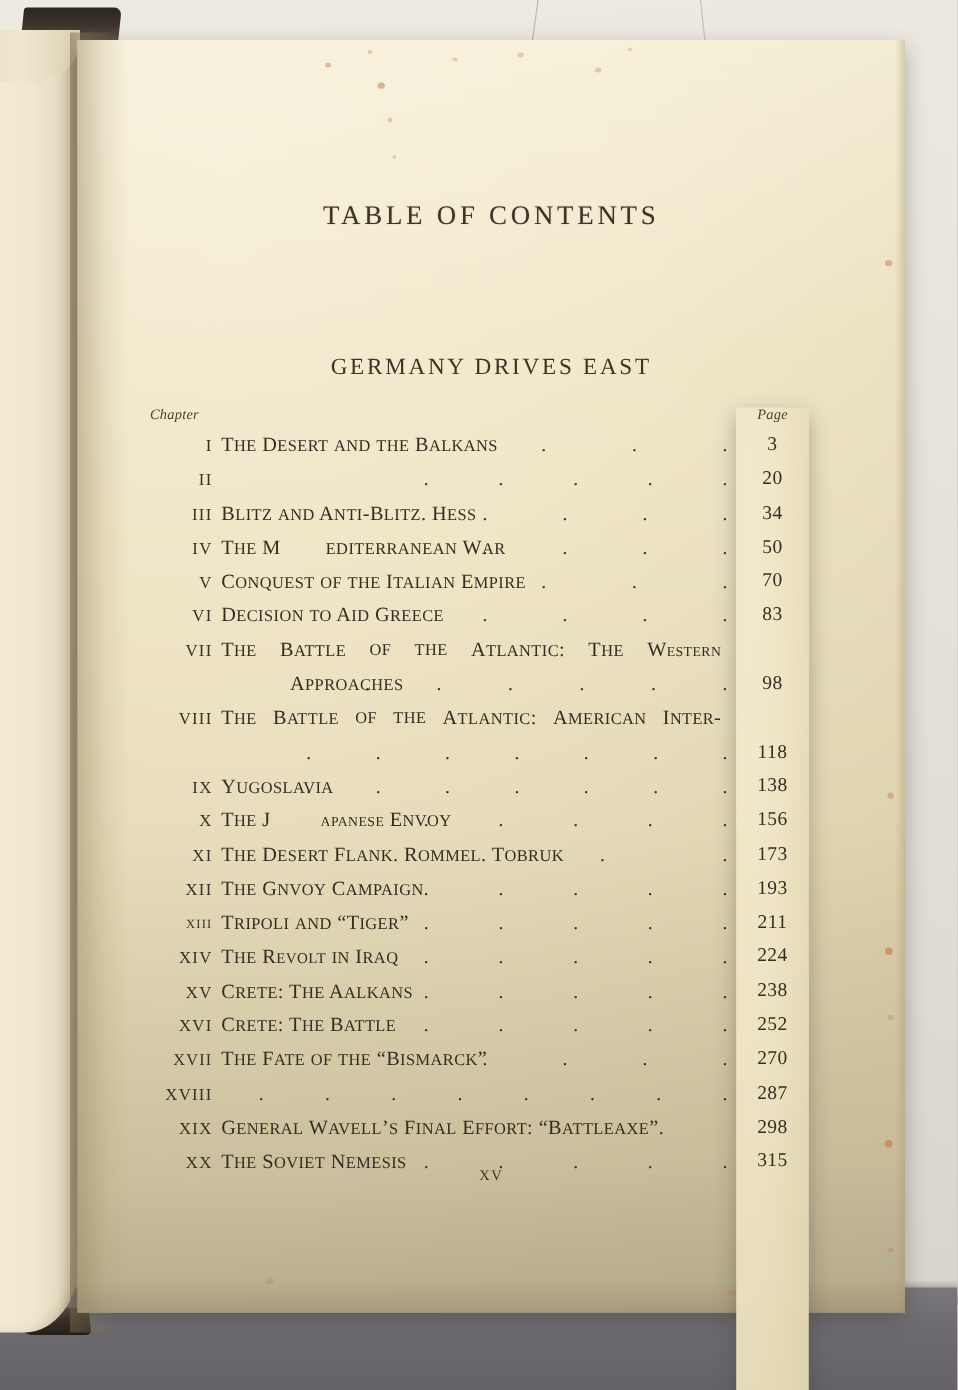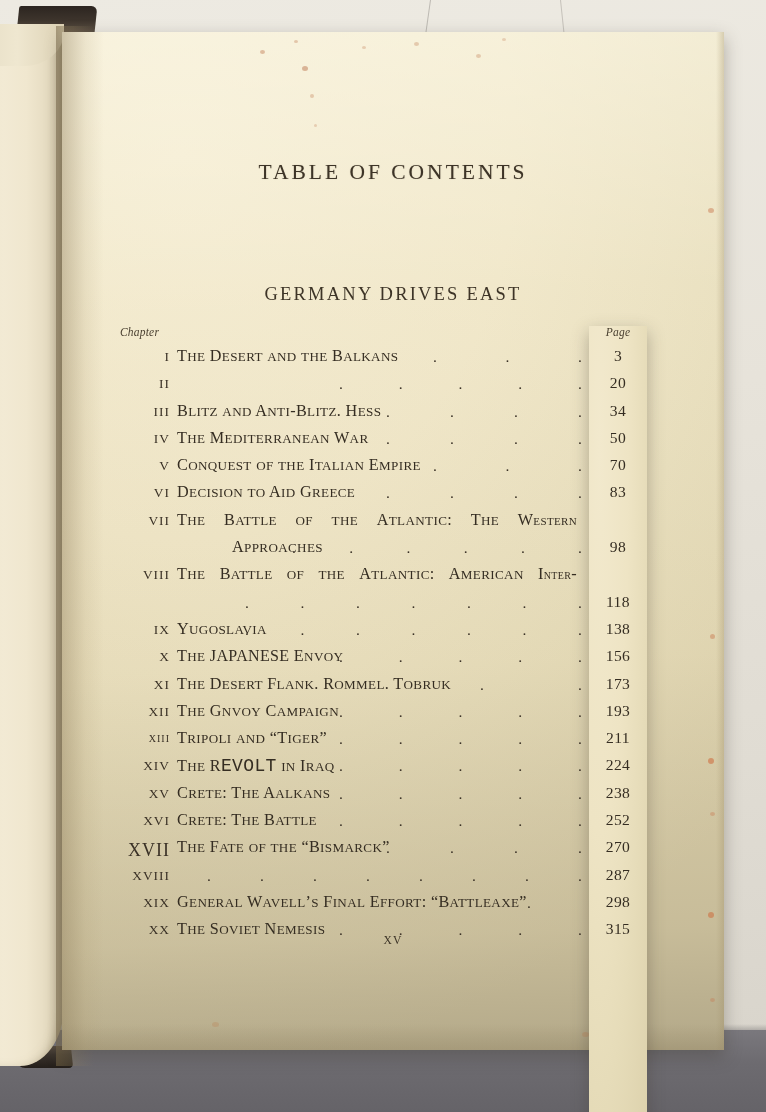--- a/index.html
+++ b/index.html
@@ -230,21 +230,21 @@
           <div class="leader" style="left: 324px; width: 196px;">
             <span>.</span>
             <span>.</span>
             <span>.</span>
             <span>.</span>
           </div>
           <div class="pg">34</div>
         </div>
         <div class="row">
           <div class="num"><span style="font-size: 13.4px;">IV</span></div>
-          <div class="title"><span style="font-size: 16.2px;">T</span><span style="font-size: 13.1px;">HE</span><span style="font-size: 16.2px;"> M</span><span style="font-size: 13.1px;">EDITERRANEAN</span><span style="font-size: 16.2px;"> W</span><span style="font-size: 13.1px;">AR</span></div>
+          <div class="title"><span style="font-size: 16.2px;">T</span><span style="font-size: 13.1px;">HE</span><span style="font-size: 16.2px;"> M</span><span style="font-size: 13.1px; margin-left: 36px;">EDITERRANEAN</span><span style="font-size: 16.2px;"> W</span><span style="font-size: 13.1px;">AR</span></div>
           <div class="leader" style="left: 324px; width: 196px;">
             <span>.</span>
             <span>.</span>
             <span>.</span>
             <span>.</span>
           </div>
           <div class="pg">50</div>
         </div>
         <div class="row">
           <div class="num"><span style="font-size: 13.4px;">V</span></div>
@@ -293,21 +293,21 @@
         </div>
         <div class="row">
           <div class="num"><span style="font-size: 13.4px;">VIII</span></div>
           <div class="title justify" style="width: 400px;">
             <span><span style="font-size: 16.2px;">T</span><span style="font-size: 13.1px;">HE</span></span>
             <span><span style="font-size: 16.2px;">B</span><span style="font-size: 13.1px;">ATTLE</span></span>
             <span><span style="font-size: 13.1px;">OF</span></span>
             <span><span style="font-size: 13.1px;">THE</span></span>
             <span><span style="font-size: 16.2px;">A</span><span style="font-size: 13.1px;">TLANTIC</span><span style="font-size: 16.2px;">:</span></span>
             <span><span style="font-size: 16.2px;">A</span><span style="font-size: 13.1px;">MERICAN</span></span>
-            <span><span style="font-size: 16.2px;">I</span><span style="font-size: 10px; margin-top: 24px;">NTER</span><span style="font-size: 16.2px;">-</span></span>
+            <span><span style="font-size: 16.2px;">I</span><span style="font-size: 13px; margin-top: 24px;">NTER</span><span style="font-size: 16.2px;">-</span></span>
           </div>
         </div>
         <div class="row">
           <div class="leader" style="left: 183px; width: 337px;">
             <span>.</span>
             <span>.</span>
             <span>.</span>
             <span>.</span>
             <span>.</span>
             <span>.</span>
@@ -324,21 +324,21 @@
             <span>.</span>
             <span>.</span>
             <span>.</span>
             <span>.</span>
             <span>.</span>
           </div>
           <div class="pg">138</div>
         </div>
         <div class="row">
           <div class="num"><span style="font-size: 13.4px;">X</span></div>
-          <div class="title"><span style="font-size: 16.2px;">T</span><span style="font-size: 13.1px;">HE</span><span style="font-size: 16.2px;"> J</span><span style="font-size: 16px;">APANESE</span><span style="font-size: 16.2px;"> E</span><span style="font-size: 13.1px;">NVOY</span></div>
+          <div class="title"><span style="font-size: 16.2px;">T</span><span style="font-size: 13.1px;">HE</span><span style="font-size: 16.2px;"> J</span><span style="font-size: 11px; padding-left: 40px;">APANESE</span><span style="font-size: 16.2px;"> E</span><span style="font-size: 13.1px;">NVOY</span></div>
           <div class="leader" style="left: 277px; width: 243px;">
             <span>.</span>
             <span>.</span>
             <span>.</span>
             <span>.</span>
             <span>.</span>
           </div>
           <div class="pg">156</div>
         </div>
         <div class="row">
@@ -369,21 +369,21 @@
             <span>.</span>
             <span>.</span>
             <span>.</span>
             <span>.</span>
             <span>.</span>
           </div>
           <div class="pg">211</div>
         </div>
         <div class="row">
           <div class="num"><span style="font-size: 13.4px;">XIV</span></div>
-          <div class="title"><span style="font-size: 16.2px;">T</span><span style="font-size: 13.1px;">HE</span><span style="font-size: 16.2px;"> R</span><span style="font-size: 18px; font-family: Liberation Mono, monospace;">EVOLT</span><span style="font-size: 16.2px;"> </span><span style="font-size: 13.1px;">IN</span><span style="font-size: 16.2px;"> I</span><span style="font-size: 13.1px;">RAQ</span></div>
+          <div class="title"><span style="font-size: 16.2px;">T</span><span style="font-size: 13.1px;">HE</span><span style="font-size: 16.2px;"> R</span><span style="font-size: 12px;">EVOLT</span><span style="font-size: 16.2px;"> </span><span style="font-size: 13.1px;">IN</span><span style="font-size: 16.2px;"> I</span><span style="font-size: 13.1px;">RAQ</span></div>
           <div class="leader" style="left: 277px; width: 243px;">
             <span>.</span>
             <span>.</span>
             <span>.</span>
             <span>.</span>
             <span>.</span>
           </div>
           <div class="pg">224</div>
         </div>
         <div class="row">
@@ -404,21 +404,21 @@
           <div class="leader" style="left: 277px; width: 243px;">
             <span>.</span>
             <span>.</span>
             <span>.</span>
             <span>.</span>
             <span>.</span>
           </div>
           <div class="pg">252</div>
         </div>
         <div class="row">
-          <div class="num"><span style="font-size: 18px;">XVII</span></div>
+          <div class="num"><span style="font-size: 13px;">XVII</span></div>
           <div class="title"><span style="font-size: 16.2px;">T</span><span style="font-size: 13.1px;">HE</span><span style="font-size: 16.2px;"> F</span><span style="font-size: 13.1px;">ATE</span><span style="font-size: 16.2px;"> </span><span style="font-size: 13.1px;">OF</span><span style="font-size: 16.2px;"> </span><span style="font-size: 13.1px;">THE</span><span style="font-size: 16.2px;"> “B</span><span style="font-size: 13.1px;">ISMARCK</span><span style="font-size: 16.2px;">”</span></div>
           <div class="leader" style="left: 324px; width: 196px;">
             <span>.</span>
             <span>.</span>
             <span>.</span>
             <span>.</span>
           </div>
           <div class="pg">270</div>
         </div>
         <div class="row">

